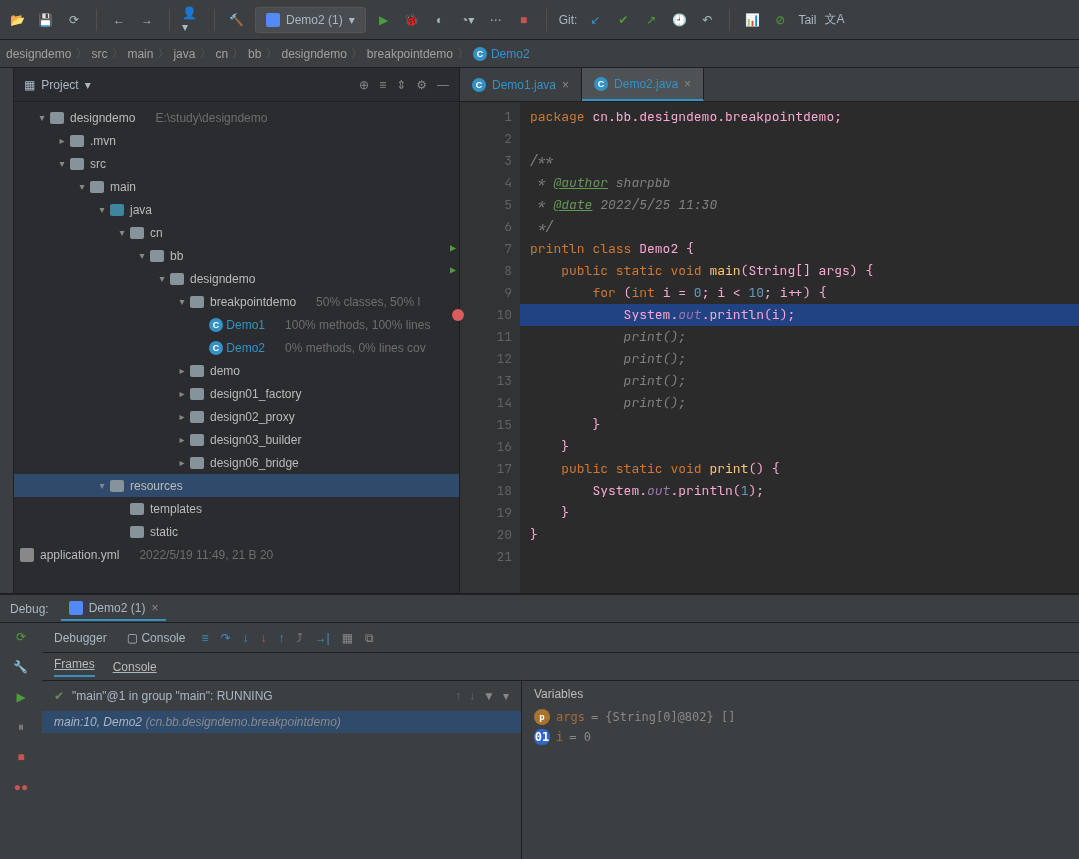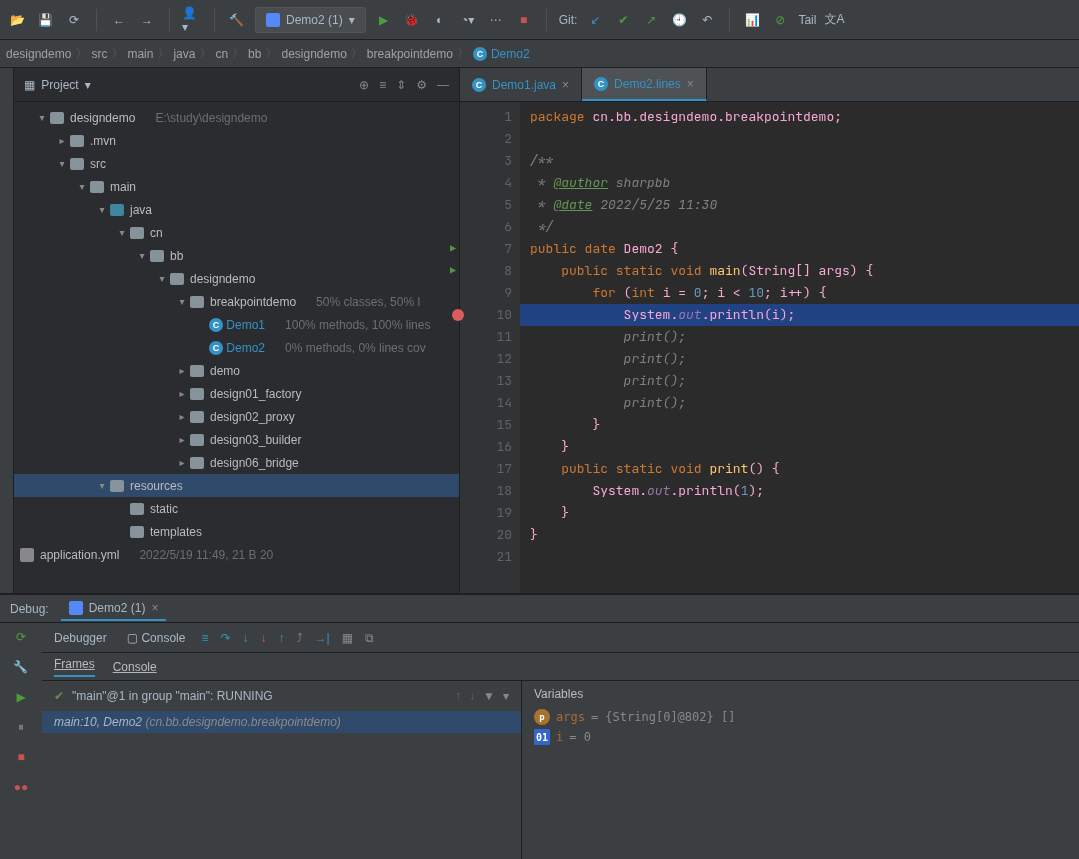--- a/index.html
+++ b/index.html
@@ -110,21 +110,21 @@
   .frames-content { flex:1; display:flex; }
   .frames-col { width:480px; border-right:1px solid #1e1f22; }
   .frames-col .line1 { padding:8px 12px; display:flex; align-items:center; gap:8px;}
   .frames-col .check { color:#6a8759; }
   .frames-col .stack { background:#2f4a6b; padding:4px 12px; font-style:italic; font-size:12px;}
   .vars-col { flex:1; padding:0 12px; }
   .vars-col .vhdr { padding:6px 0; color:#bbb; }
   .vars-col .vrow { display:flex; align-items:center; gap:6px; padding:2px 0; font-family:Consolas,monospace; font-size:12px;}
   .chip { width:16px; height:16px; border-radius:50%; display:inline-flex; align-items:center; justify-content:center; font-size:9px; font-weight:bold; }
   .chip.p { background:#a8732e; color:#fff; }
-  .chip.i { background:#3267c7; color:#fff; border-radius:1px; font-size:10px; }
+  .chip.i { background:#3267c7; color:#fff; border-radius:7px; font-size:12px; }
 </style>
 </head>
 <body>
 
 <div class="toolbar">
   <span class="tbtn">📂</span>
   <span class="tbtn">💾</span>
   <span class="tbtn">⟳</span>
   <span class="sep"></span>
   <span class="tbtn">←</span>
@@ -272,44 +272,44 @@
           <span class="folder-icon"></span>
           <span class="fname">design06_bridge</span>
         </div>
       <div class="tree-row selected" style="padding-left:80px">
           <span class="tw">▾</span>
           <span class="folder-icon"></span>
           <span class="fname">resources</span>
         </div>
       <div class="tree-row" style="padding-left:116px">
           <span class="folder-icon"></span>
+          <span class="fname">templates</span>
+        </div>
+      <div class="tree-row" style="padding-left:116px">
+          <span class="folder-icon"></span>
           <span class="fname">static</span>
-        </div>
-      <div class="tree-row" style="padding-left:116px">
-          <span class="folder-icon"></span>
-          <span class="fname">templates</span>
         </div>
       <div class="tree-row" style="">
           <span class="yml-icon"></span>
           <span class="fname">application.yml</span>
           <span class="fmeta">2022/5/19 11:49, 21 B 20</span>
         </div>
     </div>
   </div>
 
   <div class="editor-pane">
     <div class="editor-tabs">
       <div class="etab">
         <span class="class-icon">C</span>
         <span style="color:#3592c4">Demo1.java</span>
         <span class="x">×</span>
       </div>
       <div class="etab active">
         <span class="class-icon">C</span>
-        <span style="color:#3592c4">Demo2.lines</span>
+        <span style="color:#3592c4">Demo2.java</span>
         <span class="x">×</span>
       </div>
     </div>
     <div class="editor-body">
       <div class="gutter">
         <div class="ln">1</div>
           <div class="ln">2</div>
           <div class="ln">3</div>
         <div class="ln">4</div>
           <div class="ln">5</div>
@@ -330,21 +330,21 @@
           <div class="ln">20</div>
           <div class="ln">21</div>
       </div>
       <div class="code">
         <div class="cl"><span class="kw">package</span><span class="txt"> cn.bb.designdemo.breakpointdemo</span><span class="txt">;</span></div>
         <div class="cl"></div>
         <div class="cl"><span class="anno">/**</span></div>
         <div class="cl"><span class="anno"> * </span><span class="doclink">@author</span><span class="anno"> sharpbb</span></div>
         <div class="cl"><span class="anno"> * </span><span class="doclink">@date</span><span class="anno"> 2022/5/25 11:30</span></div>
         <div class="cl"><span class="anno"> */</span></div>
-        <div class="cl"><span class="kw">public date </span><span class="txt">Demo2</span><span class="txt"> {</span></div>
+        <div class="cl"><span class="kw">println class </span><span class="txt">Demo2</span><span class="txt"> {</span></div>
         <div class="cl">    <span class="kw">public static void </span><span class="ident">main</span><span class="txt">(String[] args) {</span></div>
         <div class="cl">        <span class="kw">for </span><span class="txt">(</span><span class="kw">int</span><span class="txt"> i = </span><span class="num">0</span><span class="txt">; i &lt; </span><span class="num">10</span><span class="txt">; i++) {</span></div>
         <div class="cl hl">            <span class="txt">System.</span><span class="field">out</span><span class="txt">.println(i);</span></div>
         <div class="cl">            <span class="anno">print();</span></div>
         <div class="cl">            <span class="anno">print();</span></div>
         <div class="cl">            <span class="anno">print();</span></div>
         <div class="cl">            <span class="anno">print();</span></div>
         <div class="cl">        <span class="txt">}</span></div>
         <div class="cl">    <span class="txt">}</span></div>
         <div class="cl">    <span class="kw">public static void </span><span class="ident">print</span><span class="txt">() {</span></div>

